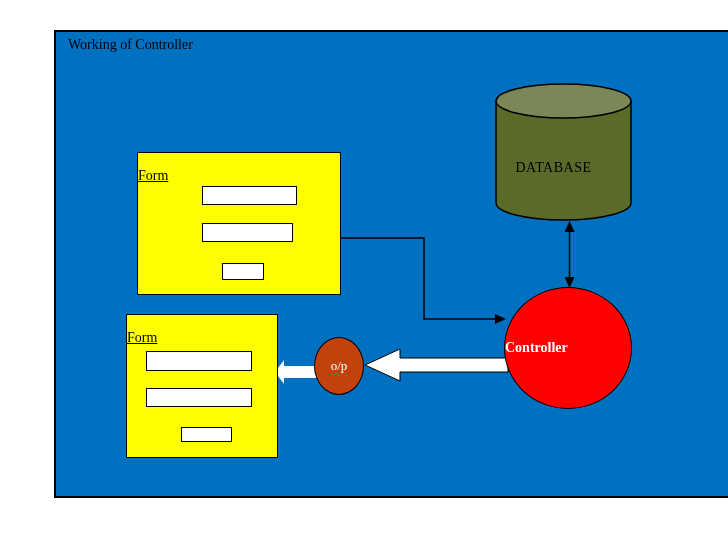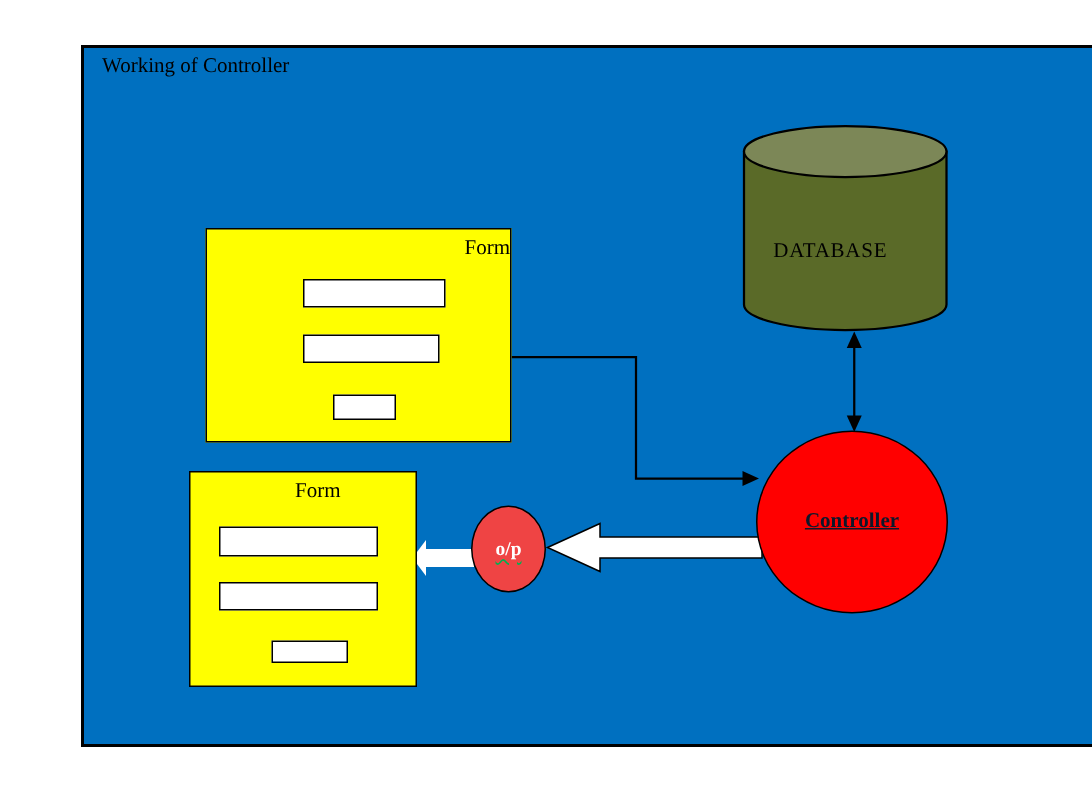--- a/index.html
+++ b/index.html
@@ -40,39 +40,40 @@
     font-family: Liberation Serif, serif;
   }
   .form {
     position: absolute;
     border: 1.5px solid #000000;
   }
   .form-top { left: 81px; top: 120px; width: 204px; height: 143px; }
   .form-bottom { left: 70px; top: 282px; width: 152px; height: 144px; }
   .form-label {
     position: absolute;
-    top: 5px;
+    top: 15px;
     font-size: 14px;
     color: #000000;
-    text-align: right;
+    text-align: left;
+    text-decoration: underline;
   }
   .form-top .form-label { left: 0; width: 100%; }
   .form-bottom .form-label { left: 0; width: 100px; }
   .field {
     position: absolute;
     border: 1.5px solid #000000;
   }
   .node-controller {
     position: absolute;
     left: 448px; top: 255px;
     width: 128px; height: 122px;
     border: 1.5px solid #000000;
     border-radius: 50%;
-    display: flex; align-items: center; justify-content: center;
-    font-size: 14px; font-weight: bold; color: #0f172a; text-decoration: underline;
+    display: flex; align-items: center; 
+    font-size: 14px; font-weight: bold; color: #ffffff;
   }
   .node-output {
     position: absolute;
     left: 258px; top: 305px;
     width: 50px; height: 58px;
     border: 1px solid #000000;
     border-radius: 50%;
     display: flex; align-items: center; justify-content: center;
     font-size: 13px; color: #ffffff;
   }
@@ -126,18 +127,18 @@
       <div class="form-label">Form</div>
       <div class="field" style="left: 19px; top: 36px; width: 106px; height: 20px; background-color: rgb(255, 255, 255);"></div>
       <div class="field" style="left: 19px; top: 73px; width: 106px; height: 19px; background-color: rgb(255, 255, 255);"></div>
       <div class="field" style="left: 54px; top: 112px; width: 51px; height: 15px; background-color: rgb(255, 255, 255);"></div>
     </div>
 
     <div class="node-controller" style="background-color: rgb(255, 0, 0);">
       <span>Controller</span>
     </div>
 
-    <div class="node-output" style="background-color: #ef4444; font-weight: bold;">
+    <div class="node-output" style="background-color: #c2410c;">
       <span class="op-text" style="text-decoration-color: rgb(0, 176, 80);">o/p</span>
     </div>
 
   </div>
 </div>
 
 </body></html>

